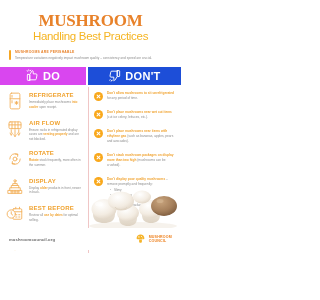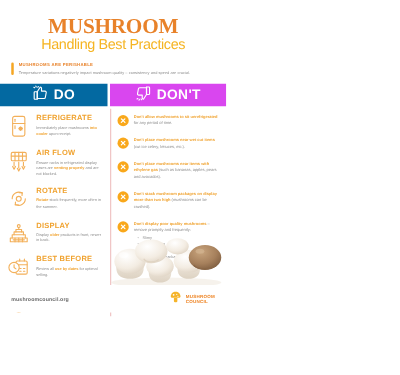--- a/index.html
+++ b/index.html
@@ -45,22 +45,22 @@
     font-size:3.1px;color:#8a8a8a;line-height:1.45;margin-top:1.5px;
     letter-spacing:.05px;
   }
 
   
   .col-heads{display:flex;margin-top:7px;gap:2px;padding:0 0 0 0;}
   .col-head{
     height:18px;display:flex;align-items:center;justify-content:center;
     gap:4px;color:#fff;font-weight:bold;font-size:11px;letter-spacing:.3px;
   }
-  .ch-do{flex:0 0 86px;background:#0369a1;}
-  .ch-dont{flex:1;background:#d946ef;}
+  .ch-do{flex:0 0 86px;background:#d946ef;}
+  .ch-dont{flex:1;background:#1d4ed8;}
   .thumb{display:block;}
 
   
   .cols{display:flex;position:relative;}
   .col-do{flex:0 0 86px;padding:6px 4px 0 5px;box-sizing:border-box;}
   .divider{
     position:absolute;left:88px;top:2px;bottom:6px;width:1px;
     background:#F0C6C6;
   }
   .col-dont{flex:1;padding:6px 5px 0 8px;box-sizing:border-box;}

